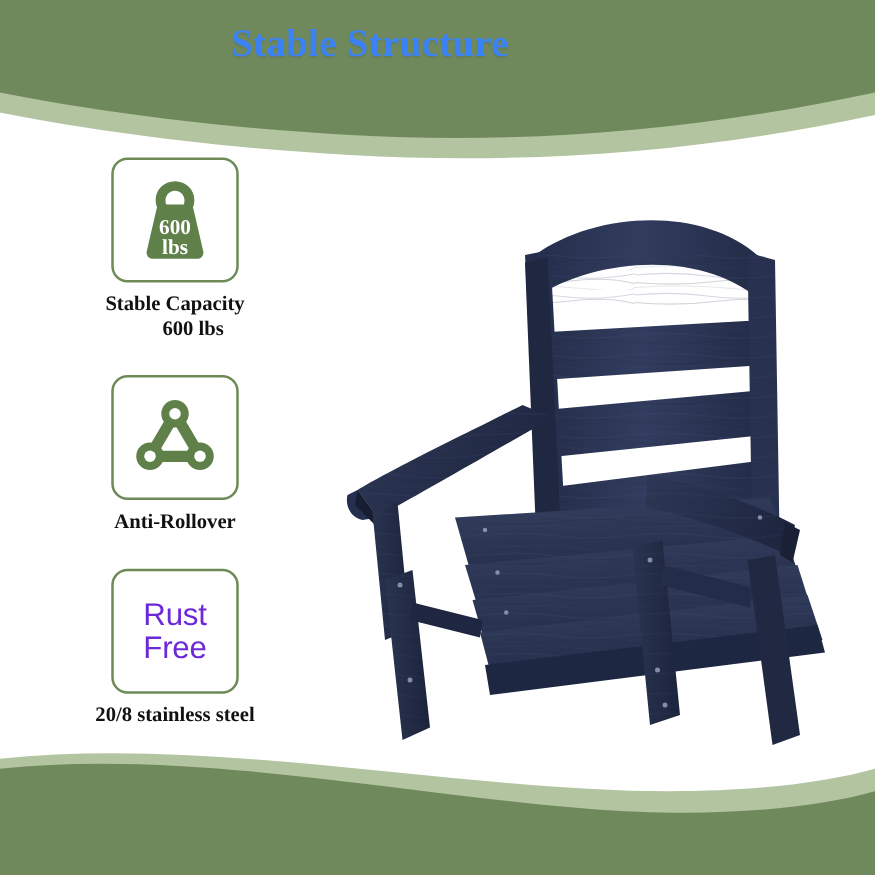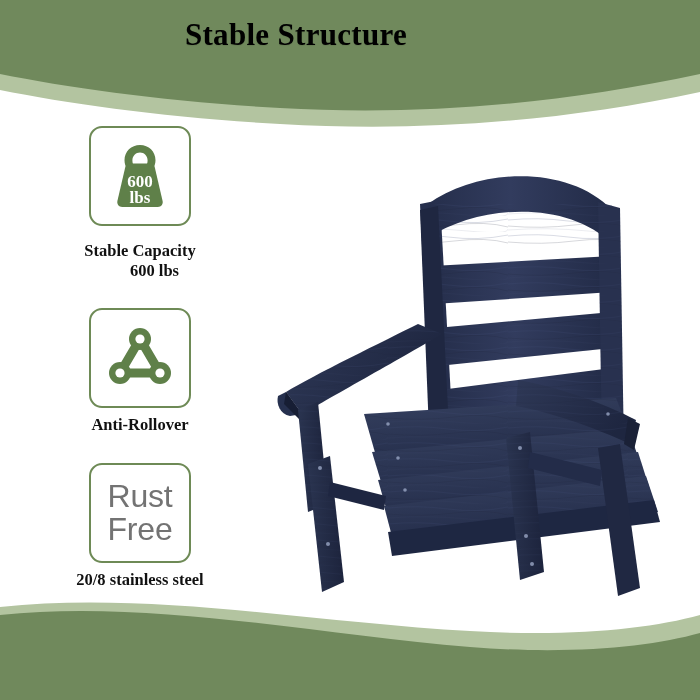--- a/index.html
+++ b/index.html
@@ -29,21 +29,21 @@
     width: 700px;
     height: 135px;
     z-index: 1;
   }
   .header-title {
     position: absolute;
     top: 17px;
     left: 0;
     width: 592px;
     text-align: center;
-    color: #000000;
+    color: #3b82f6;
     font-family: "Liberation Serif", serif;
     font-weight: bold;
     font-size: 31px;
     letter-spacing: 0.3px;
     z-index: 3;
     text-shadow: 0 1px 1px rgba(0,0,0,0.08);
   }
 
   
   .footer-wave {
@@ -62,43 +62,43 @@
     top: 126px;
     width: 244px;
     z-index: 4;
   }
   .feature {
     display: flex;
     flex-direction: column;
     align-items: center;
     width: 100%;
   }
-  .feature-1 { margin-top: 0; gap: 8px; }
+  .feature-1 { margin-top: 0; }
   .feature-2 { margin-top: 26px; justify-content: center; }
   .feature-3 { margin-top: 28px; }
 
   .icon-box {
     width: 102px;
     height: 100px;
     border: 2px solid #6e8a56;
     border-radius: 13px;
     background: #ffffff;
     box-sizing: border-box;
     display: flex;
     align-items: center;
     justify-content: center;
     position: relative;
   }
   .icon-box svg { display: block; }
 
   .rust-text {
     font-family: "Liberation Sans", sans-serif;
-    color: #737373;
+    color: #6d28d9;
     font-weight: normal;
-    font-size: 32px;
+    font-size: 25px;
     line-height: 1.04;
     text-align: center;
     letter-spacing: -0.2px;
   }
 
   .feature-caption {
     margin-top: 7px;
     text-align: center;
     color: #111111;
     font-family: "Liberation Serif", serif;

